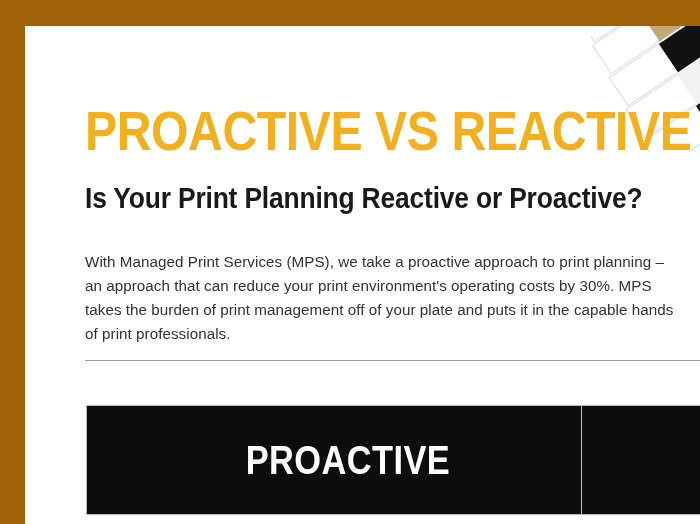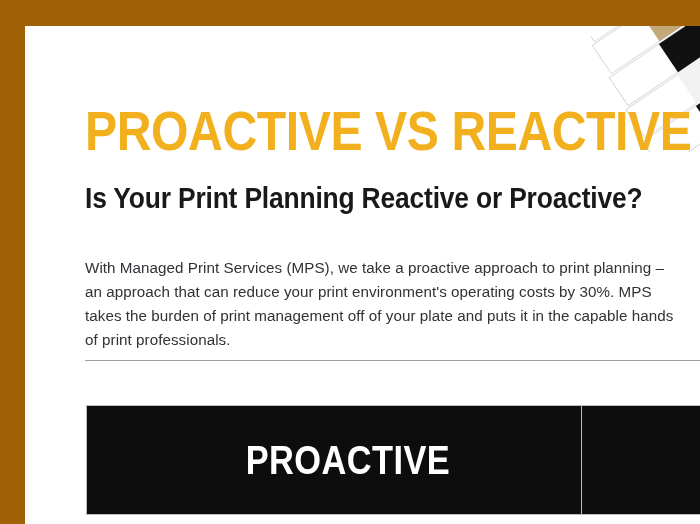--- a/index.html
+++ b/index.html
@@ -74,21 +74,21 @@
     font-weight: 700;
     letter-spacing: -0.2px;
     transform: scaleX(0.88);
     transform-origin: left top;
     white-space: nowrap;
   }
 
   #body-paragraph {
     position: absolute;
     left: 60px;
-    top: 230px;
+    top: 224px;
     width: 600px;
     color: #303336;
     font-family: "Liberation Sans", sans-serif;
     font-size: 15.2px;
     line-height: 24px;
     font-weight: 400;
     letter-spacing: 0.05px;
   }
 
   

